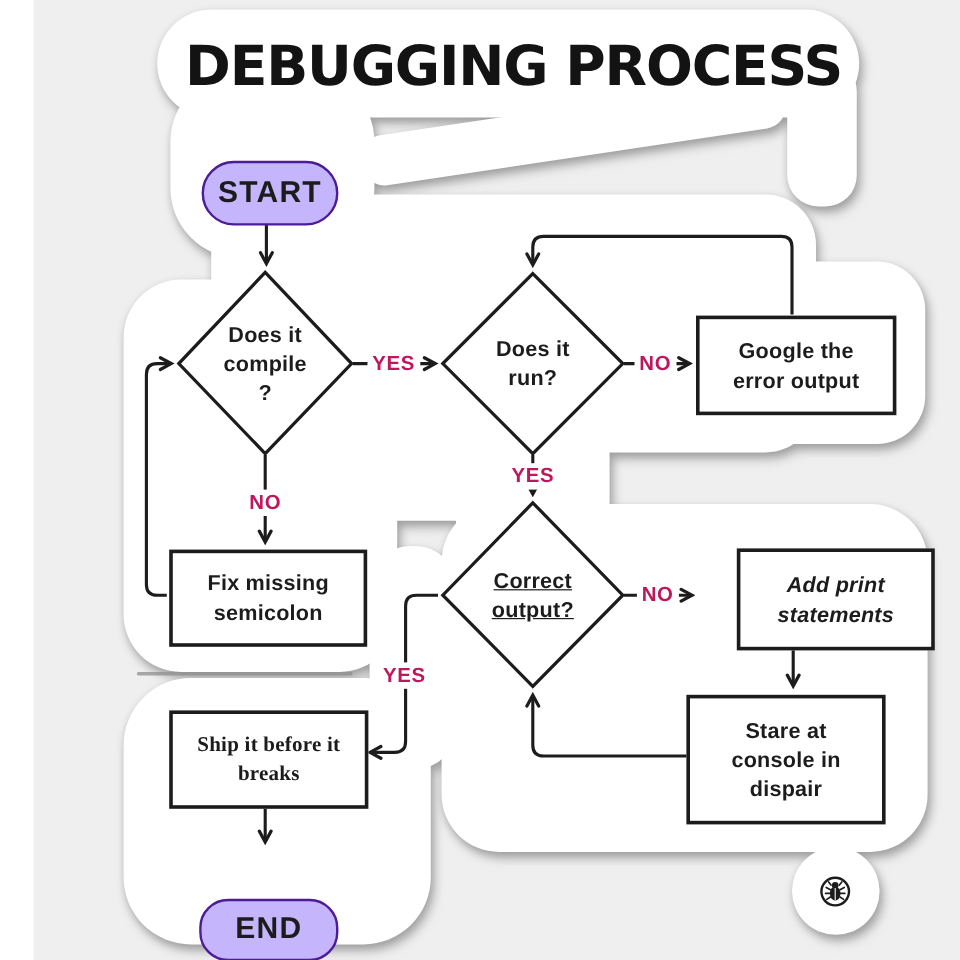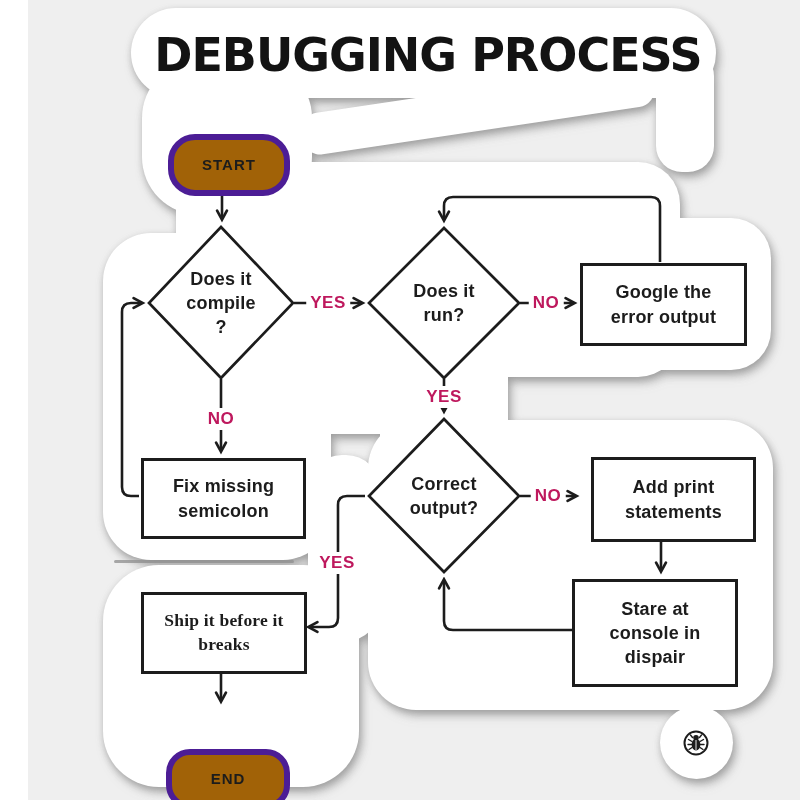--- a/index.html
+++ b/index.html
@@ -44,33 +44,33 @@
     font-family:"DejaVu Sans", sans-serif;
     font-weight:bold;font-size:46px;letter-spacing:-1px;color:#131313;
     white-space:nowrap;
   }
   .node{
     position:absolute;display:flex;align-items:center;justify-content:center;
     text-align:center;font-weight:bold;white-space:pre-line;
     line-height:1.35;font-size:18px;letter-spacing:.2px;color:#1c1c1c;
   }
   .rect-node{background:#fff;border:3px solid #1c1c1c;}
-  .pill-node{background:#a16207;border:6px solid #4c1d95;border-radius:27px;
-             font-size:15px;letter-spacing:1px;}
+  .pill-node{background:#c4b5fd;border:2px solid #4c1d95;border-radius:27px;
+             font-size:25px;letter-spacing:1px;}
   .dia-text{background:transparent;}
   .n-start{left:140px;top:134px;width:110px;height:50px;}
   .n-end{left:138px;top:749px;width:112px;height:48px;border-radius:24px;}
   .n-google{left:552px;top:263px;width:161px;height:77px;}
   .n-fix{left:113px;top:458px;width:159px;height:75px;text-align:center;}
-  .n-addprint{left:563px;top:457px;width:159px;height:79px;}
+  .n-addprint{left:586px;top:457px;width:159px;height:79px;font-style:italic;}
   .n-stare{left:544px;top:579px;width:160px;height:102px;}
   .n-ship{left:113px;top:592px;width:160px;height:76px;font-size:17.5px;font-family:Liberation Serif, serif;}
   .t-compile{left:133px;top:248px;width:120px;height:110px;}
   .t-run{left:356px;top:262px;width:120px;height:82px;}
-  .t-correct{left:356px;top:455px;width:120px;height:82px;}
+  .t-correct{left:356px;top:455px;width:120px;height:82px;text-decoration:underline;}
   .edge-label{
     position:absolute;transform:translate(-50%,-50%);
     background:#fff;padding:1px 4px;
     font-weight:bold;font-size:17px;letter-spacing:.5px;color:#be185d;
     white-space:nowrap;
   }
   .l-compile-yes{left:300px;top:303px;}
   .l-run-no{left:518px;top:303px;}
   .l-compile-no{left:193px;top:419px;}
   .l-run-yes{left:416px;top:397px;}

